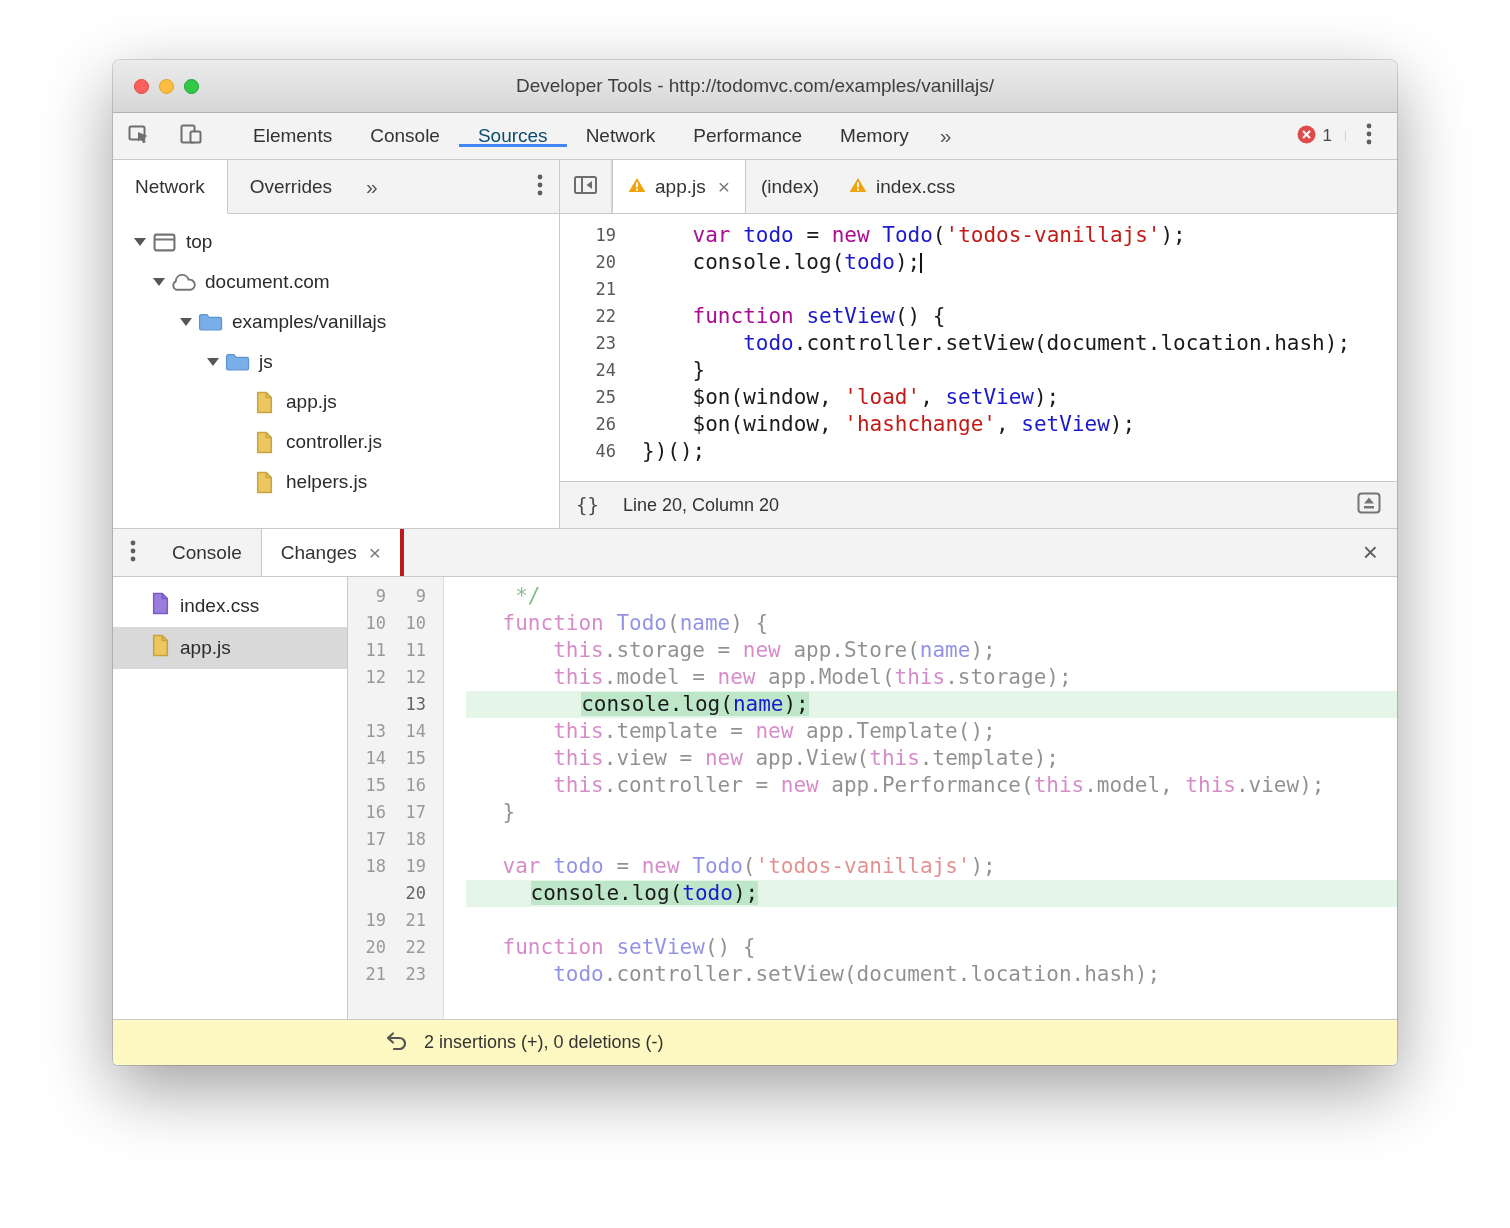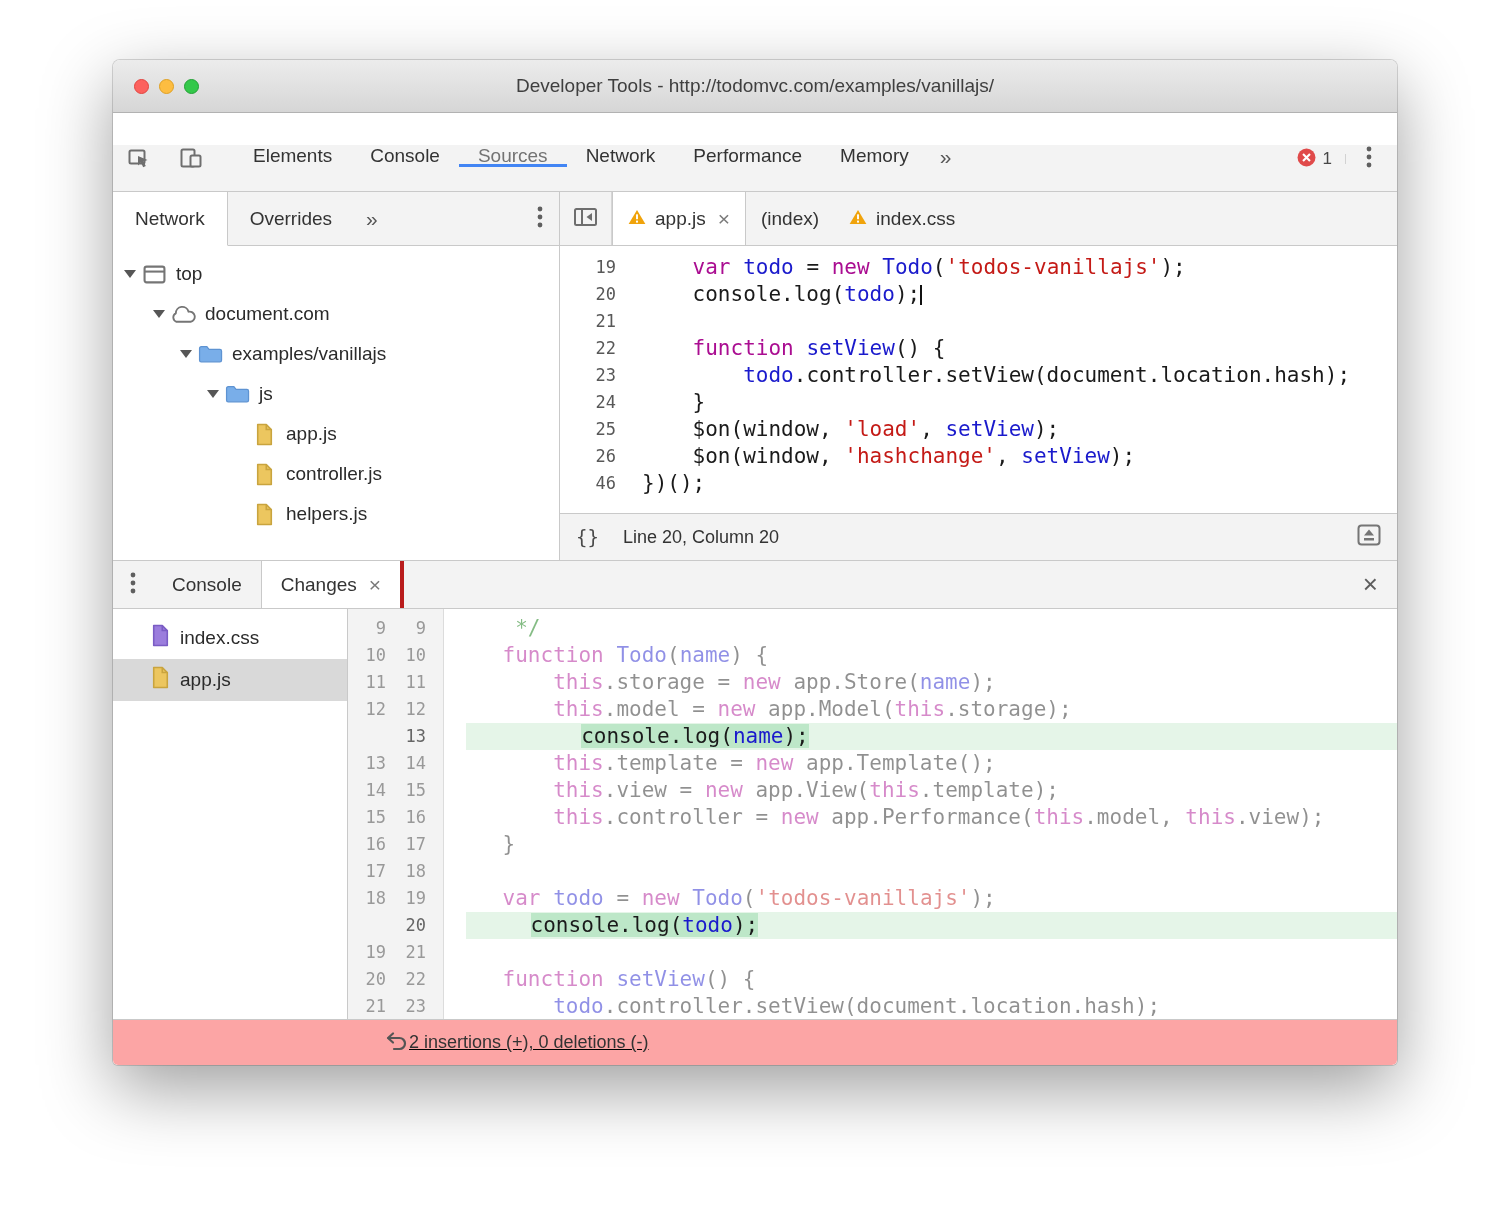--- a/index.html
+++ b/index.html
@@ -17,26 +17,26 @@
     display:flex; align-items:center; justify-content:center; }
   .traffic { position:absolute; left:21px; top:0; height:100%; display:flex; align-items:center; gap:10px; }
   .light { width:15px; height:15px; border-radius:50%; }
   .light.red    { background:#fc615d; border:1px solid #e2443f; }
   .light.yellow { background:#fdbd41; border:1px solid #dfa023; }
   .light.green  { background:#34c84a; border:1px solid #23a135; }
   .window-title { font-size:19px; color:#3f3f3f; font-weight:500; }
 
   
   .main-toolbar { flex:0 0 47px; background:#f3f3f3; border-bottom:1px solid #c9c9c9;
-    display:flex; align-items:flex-start;margin-top:32px; }
+    display:flex; align-items:center; }
   .tool-btn { display:flex; align-items:center; justify-content:center; width:52px; }
   .vsep { width:1px; background:#d2d2d2; margin:9px 3px; }
   .main-tabs { display:flex; align-items:stretch; margin-left:10px; }
   .panel-tab { display:flex; align-items:center; padding:0 19px; font-size:19px; color:#333; }
-  .panel-tab.active { box-shadow:inset 0 -3px 0 #4285f4; color:#737373; }
+  .panel-tab.active { box-shadow:inset 0 -3px 0 #4285f4; color:#0c4a6e; }
   .overflow-chevron { display:flex; align-items:center; padding:0 12px; font-size:21px; color:#555; }
   .toolbar-right { margin-left:auto; display:flex; align-items:stretch; padding-right:8px; }
   .error-badge { display:flex; align-items:center; gap:7px; padding:0 10px; }
   .error-count { font-size:17px; color:#474747; }
 
   
   .sources-area { flex:0 0 368px; display:flex; min-height:0; background:#fff; }
   .navigator { flex:0 0 447px; border-right:1px solid #c9c9c9; display:flex; flex-direction:column; min-width:0; background:#fff; }
   .subtabbar { flex:0 0 54px; background:#f3f3f3; border-bottom:1px solid #c9c9c9; display:flex; align-items:stretch; }
   .subtab { display:flex; align-items:center; padding:0 22px; font-size:19px; color:#333; }
@@ -93,22 +93,22 @@
     font-family:"DejaVu Sans Mono","Liberation Mono",monospace; font-size:21px; }
   .diff-row { display:flex; height:27px; line-height:27px; }
   .dgo { flex:0 0 44px; text-align:right; padding-right:6px; font-size:17px; color:#999; line-height:27px; }
   .dgn { flex:0 0 46px; text-align:right; padding-right:12px; font-size:17px; color:#999; line-height:27px; }
   .diff-row.ins .dgo, .diff-row.ins .dgn { color:#666; }
   .dc { flex:1; white-space:pre; padding-left:14px; color:#1a1a1a; }
   .diff-row.ctx .dc { opacity:.48; }
   .diff-row.ins .dc { background:#e5f5e8;margin-left:28px; }
   .ins-hl { background:#bde7c8; }
 
-  .drawer-status { flex:0 0 46px; border-top:1px solid #c9c9c9; background:#fca5a5;
-    display:flex; align-items:center; padding-left:272px;text-decoration:underline; }
+  .drawer-status { flex:0 0 46px; border-top:1px solid #c9c9c9; background:#fef9c3;
+    display:flex; align-items:center; gap:15px; padding-left:272px; }
   .diff-summary { font-size:18px; color:#333; }
 </style>
 </head>
 <body>
 
 <div class="window">
 
   <div class="titlebar">
     <div class="traffic">
       <span class="light red"></span>
@@ -170,21 +170,21 @@
         <div class="subtab-more">»</div>
         <div class="subtab-kebab">
           <span><svg width="6" height="24" viewBox="0 0 6 24">
                 <circle cx="3" cy="4" r="2.4" fill="#5f5f5f"></circle>
                 <circle cx="3" cy="12" r="2.4" fill="#5f5f5f"></circle>
                 <circle cx="3" cy="20" r="2.4" fill="#5f5f5f"></circle>
               </svg></span>
         </div>
       </div>
       <div class="file-tree" id="file-tree">
-          <div class="tree-row" style="padding-left: 8px;">
+          <div class="tree-row" style="padding-left: 18px;">
             <span class="twisty">
               <span class="tri"></span>
             </span>
             <span class="tree-icon">
               <svg width="23" height="19" viewBox="0 0 22 18">
                 <rect x="1.5" y="1.5" width="19" height="15" rx="2" fill="#fff" stroke="#757575" stroke-width="2"></rect>
                 <line x1="1.5" y1="6.2" x2="20.5" y2="6.2" stroke="#757575" stroke-width="2"></line>
               </svg>
             </span>
             <span class="tree-label">top</span>

